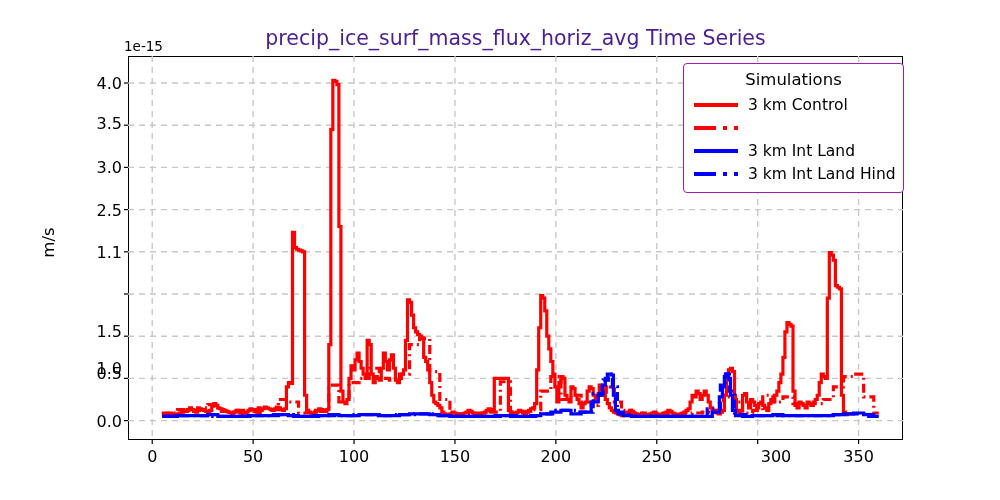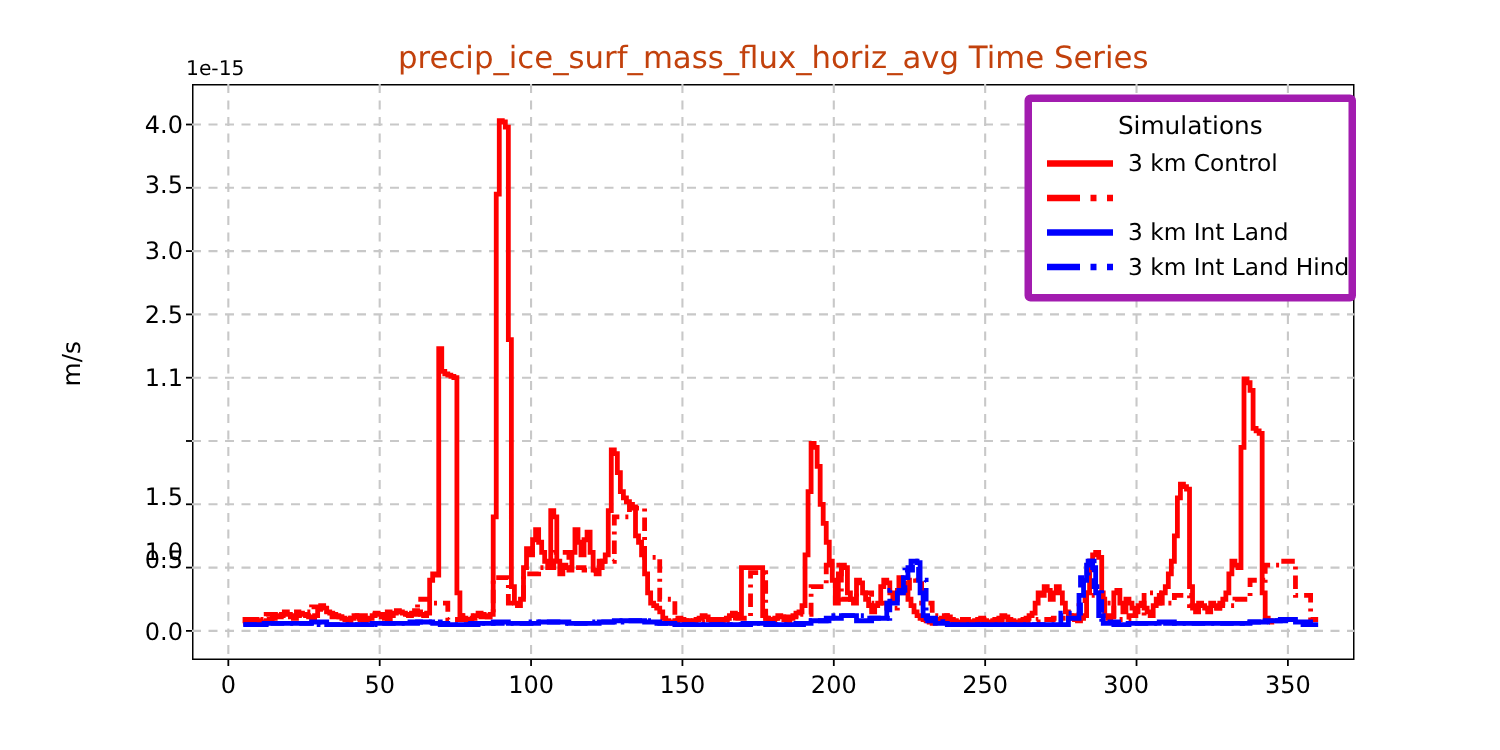--- a/index.html
+++ b/index.html
@@ -2,34 +2,34 @@
 <html><head>
 <meta charset="utf-8">
 <style>
   html,body{margin:0;padding:0;background:#ffffff;}
   body{width:1000px;height:500px;font-family:"DejaVu Sans",sans-serif;overflow:hidden;}
   #fig{position:relative;width:1000px;height:500px;background:#ffffff;}
   #plot-area{position:absolute;left:128px;top:56px;width:775px;height:384px;
              border:1.1px solid #000000;box-sizing:border-box;background:#ffffff;}
   #chart-svg{position:absolute;left:0;top:0;width:1000px;height:500px;}
   .title{position:absolute;left:128px;top:26px;width:775px;text-align:center;
-         font-size:20.5px;color:#c2410c;white-space:nowrap;}
+         font-size:20.5px;color:#4c1d95;white-space:nowrap;}
   .offset-label{position:absolute;left:124px;top:38px;font-size:13.5px;color:#000000;}
   .ylabel{position:absolute;left:-12px;top:233px;width:120px;text-align:center;
           font-size:16.5px;color:#000000;transform:rotate(-90deg);}
   .xlabel{position:absolute;left:128px;top:466px;width:775px;text-align:center;
           font-size:16.5px;color:#000000;}
   .ytick{position:absolute;right:0;width:54px;text-align:right;font-size:16px;color:#000000;
          transform:translateY(-50%);}
   #ytick-wrap{position:absolute;left:60px;top:0;width:62px;height:500px;}
   .xtick{position:absolute;top:0;width:70px;margin-left:-35px;text-align:center;
          font-size:16px;color:#000000;}
   #xtick-wrap{position:absolute;left:0;top:447px;width:1000px;height:24px;}
   #legend{position:absolute;left:683px;top:63px;width:221px;
-          background:#ffffff;border:5px solid #a21caf;border-radius:4px;
+          background:#ffffff;border:1px solid #a21caf;border-radius:4px;
           padding:6px 9px 7px 9px;box-sizing:border-box;}
   #legend-title{font-size:16.5px;color:#000000;text-align:center;margin-bottom:4px;}
   .legend-row{display:flex;align-items:center;height:23px;}
   .legend-sample{width:46px;height:14px;margin-right:9px;flex:none;}
   .legend-label{font-size:15.5px;color:#000000;white-space:nowrap;}
 </style>
 </head>
 <body>
 
 <div id="fig">
@@ -49,21 +49,21 @@
       <div class="ytick" style="top: 123px;">3.5</div>
       <div class="ytick" style="top: 83.0066px;">4.0</div>
     </div>
   <div id="xtick-wrap">
       <div class="xtick" style="left: 152.219px;">0</div>
       <div class="xtick" style="left: 253.13px;">50</div>
       <div class="xtick" style="left: 354.042px;">100</div>
       <div class="xtick" style="left: 454.953px;">150</div>
       <div class="xtick" style="left: 555.865px;">200</div>
       <div class="xtick" style="left: 656.776px;">250</div>
-      <div class="xtick" style="left: 731px; text-align: right;">300</div>
+      <div class="xtick" style="left: 776px;">300</div>
       <div class="xtick" style="left: 858.599px;">350</div>
     </div>
 
   <div id="plot-area"></div>
   <svg id="chart-svg">
       <g>
         <line x1="128" y1="420.589010989011" x2="903" y2="420.589010989011" stroke="#c8c8c8" stroke-width="1.4" stroke-dasharray="6,5"></line>
         <line x1="128" y1="378.3912087912088" x2="903" y2="378.3912087912088" stroke="#c8c8c8" stroke-width="1.4" stroke-dasharray="6,5"></line>
         <line x1="128" y1="336.1934065934066" x2="903" y2="336.1934065934066" stroke="#c8c8c8" stroke-width="1.4" stroke-dasharray="6,5"></line>
         <line x1="128" y1="293.99560439560446" x2="903" y2="293.99560439560446" stroke="#c8c8c8" stroke-width="1.4" stroke-dasharray="6,5"></line>

